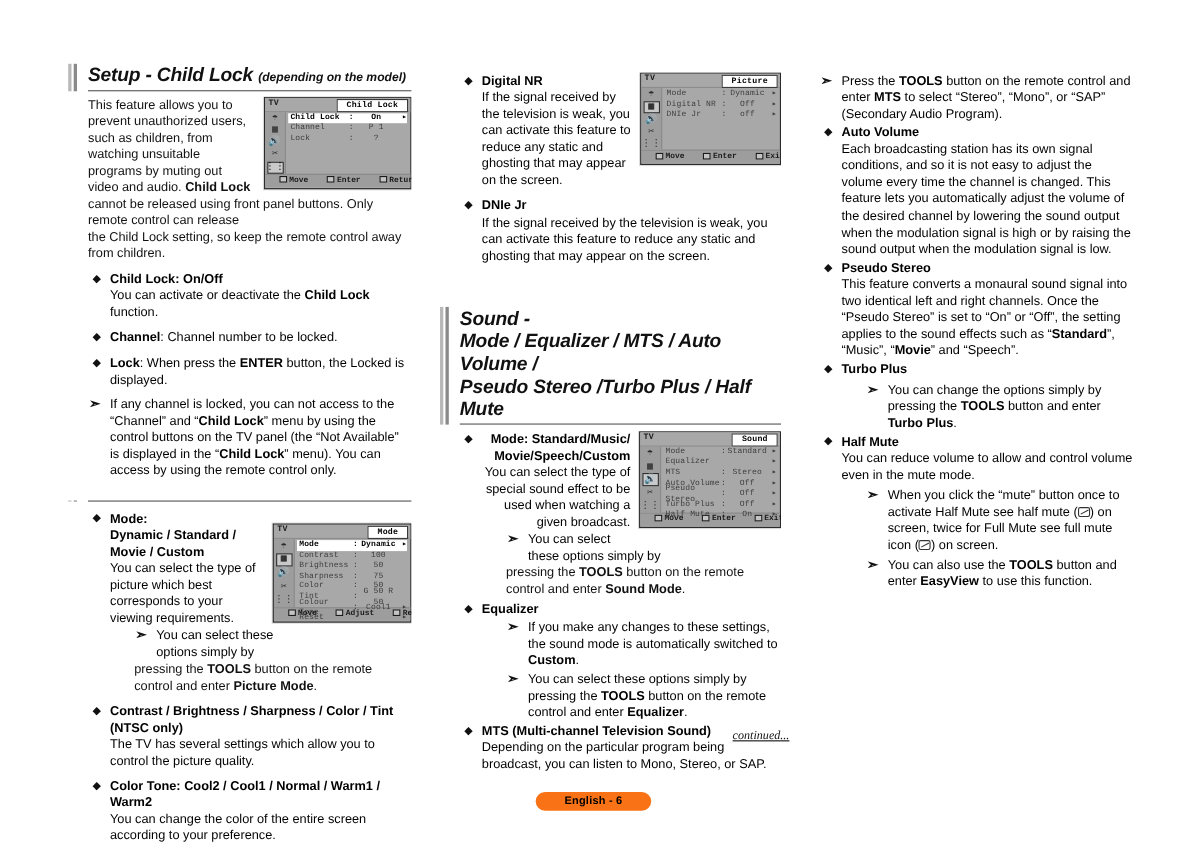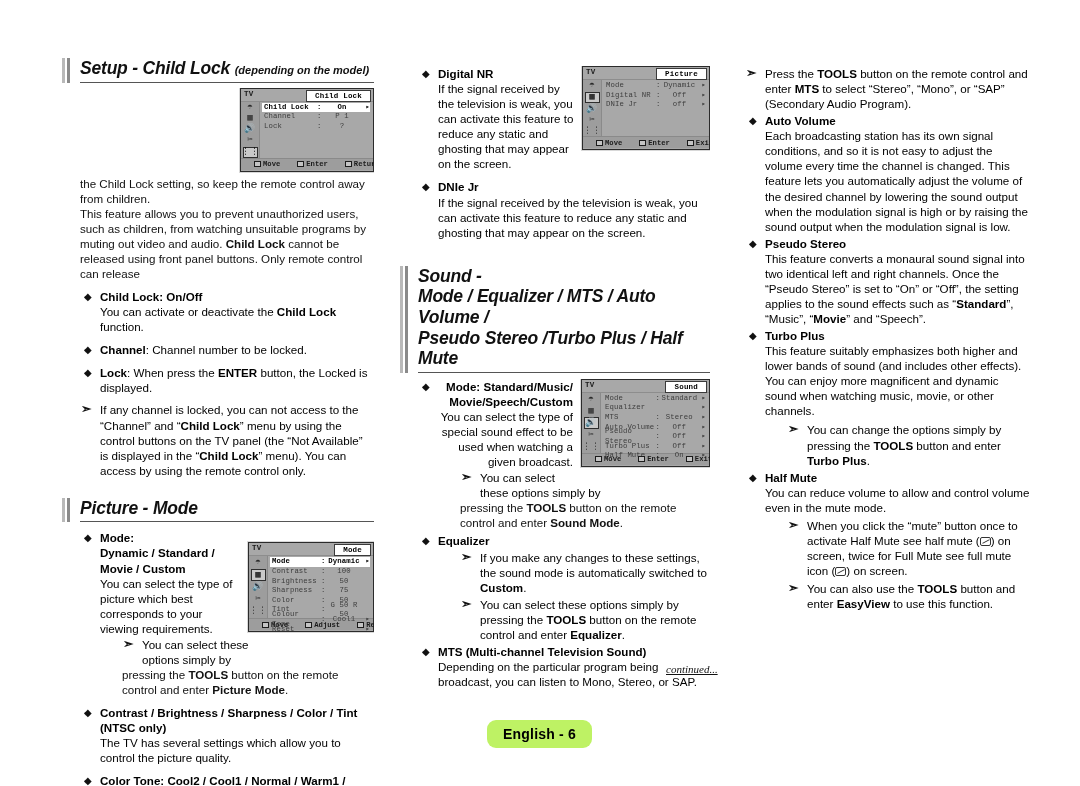--- a/index.html
+++ b/index.html
@@ -132,23 +132,23 @@
   }
 
   
   .continued {
     position:absolute; left:666px; top:663px;
     font-size:11px; font-style:italic; text-decoration:underline; color:#111;
     font-family:"Liberation Serif", serif;
   }
   .page-badge {
     position:absolute; left:487px; top:720px;
-    width:105px; height:28px; border-radius:9px;
-    background:#bef264; color:#000;
-    font-size:14px; font-weight:bold;
+    width:105px; height:17px; border-radius:9px;
+    background:#f97316; color:#000;
+    font-size:10px; font-weight:bold;
     display:flex; align-items:center; justify-content:center;
     letter-spacing:0.2px;
   }
   .mute-ic {
     display:inline-block; width:11px; height:9px;
     border:1px solid #333; border-radius:2px;
     position:relative; vertical-align:-1px; background:#fff;
   }
   .mute-ic:after{
     content:""; position:absolute; left:1px; top:3px;
@@ -210,22 +210,22 @@
             </div>
           </div>
         </div>
         <div class="osd-foot">
           <span class="k"><span class="sq"></span><span>Move</span></span>
           <span class="k"><span class="sq"></span><span>Enter</span></span>
           <span class="k"><span class="sq"></span><span>Return</span></span>
         </div>
       </div>
 
+      <p class="p">This feature allows you to prevent unauthorized users, such as children, from watching unsuitable programs by muting out video and audio. <b>Child Lock</b> cannot be released using front panel buttons. Only remote control can release</p>
       <p class="p" style="clear:both;">the Child Lock setting, so keep the remote control away from children.</p>
-      <p class="p">This feature allows you to prevent unauthorized users, such as children, from watching unsuitable programs by muting out video and audio. <b>Child Lock</b> cannot be released using front panel buttons. Only remote control can release</p>
     </div>
 
     <div style="padding-left:18px;">
       <div class="bullet">
         <span class="gl">◆</span>
         <div class="t"><b>Child Lock: On/Off</b><br>
           <span>You can activate or deactivate the <b>Child Lock</b> function.</span></div>
       </div>
 
       <div class="bullet">
@@ -242,21 +242,20 @@
         <span class="gl">➣</span>
         <div class="t">If any channel is locked, you can not access to the “Channel” and “<b>Child Lock</b>” menu by using the control buttons on the TV panel (the “Not Available” is displayed in the “<b>Child Lock</b>” menu). You can access by using the remote control only.</div>
       </div>
     </div>
 
     <div class="heading-block" style="margin-top:20px;">
       <span class="heading-bars">
           <i class="b1"></i>
           <i class="b2"></i>
         </span>
-      <div class="h-title">Picture - Mode</div>
       <div class="h-rule"></div>
     </div>
 
     <div style="padding-left:18px; margin-top:6px;" class="flow">
       <div class="osd osd-float-right" style="width:126px;height:90px;margin-top:14px;">
         <div class="osd-top">
           <span class="osd-tv">TV</span>
           <span class="osd-title">Mode</span>
         </div>
         <div class="osd-body">
@@ -409,21 +408,21 @@
 
       <div class="bullet" style="clear:both;">
         <span class="gl">◆</span>
         <div class="t">
           <b>DNIe Jr</b><br>
           <span>If the signal received by the television is weak, you can activate this feature to reduce any static and ghosting that may appear on the screen.</span>
         </div>
       </div>
     </div>
 
-    <div class="heading-block" style="margin-top:26px;">
+    <div class="heading-block" style="margin-top:39px;">
       <span class="heading-bars">
           <i class="b1"></i>
           <i class="b2"></i>
         </span>
       <div class="h-title">
         <span>Sound -</span><br>
         <span>Mode / Equalizer / MTS / Auto Volume /</span><br>
         <span>Pseudo Stereo /Turbo Plus / Half Mute</span>
       </div>
       <div class="h-rule"></div>
@@ -553,21 +552,20 @@
       <div class="t">
         <b>Pseudo Stereo</b><br>
         <span>This feature converts a monaural sound signal into two identical left and right channels. Once the “Pseudo Stereo” is set to “On” or “Off”, the setting applies to the sound effects such as “<b>Standard</b>”, “Music”, “<b>Movie</b>” and “Speech”.</span>
       </div>
     </div>
 
     <div class="bullet" style="margin-top:2px;">
       <span class="gl">◆</span>
       <div class="t">
         <b>Turbo Plus</b><br>
-        <span>This feature suitably emphasizes both higher and lower bands of sound (and includes other effects). You can enjoy more magnificent and dynamic sound when watching music, movie, or other channels.</span>
       </div>
       <div class="arrow indent1" style="margin-top:4px;">
         <span class="gl">➣</span>
         <div class="t">You can change the options simply by pressing the <b>TOOLS</b> button and enter <b>Turbo Plus</b>.</div>
       </div>
     </div>
 
     <div class="bullet" style="margin-top:2px;">
       <span class="gl">◆</span>
       <div class="t">

